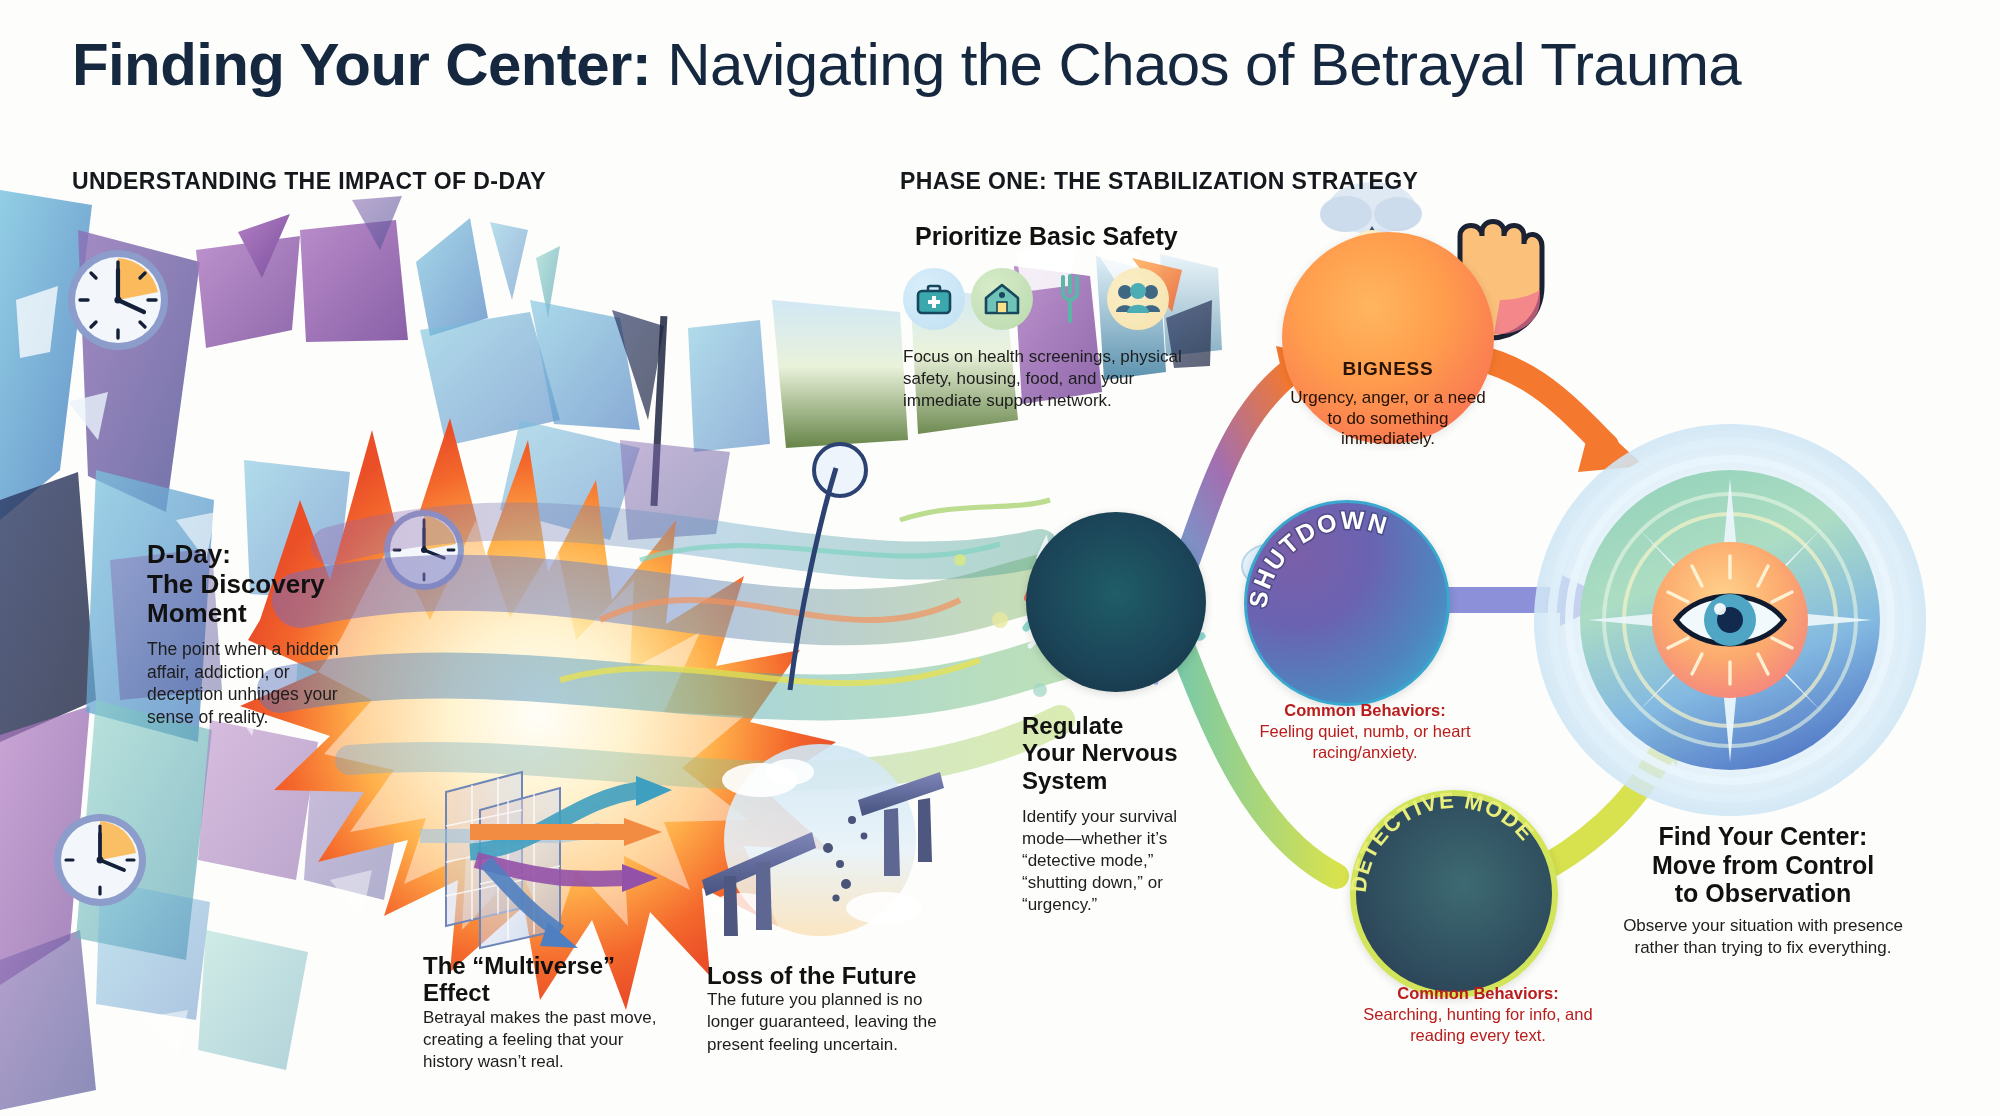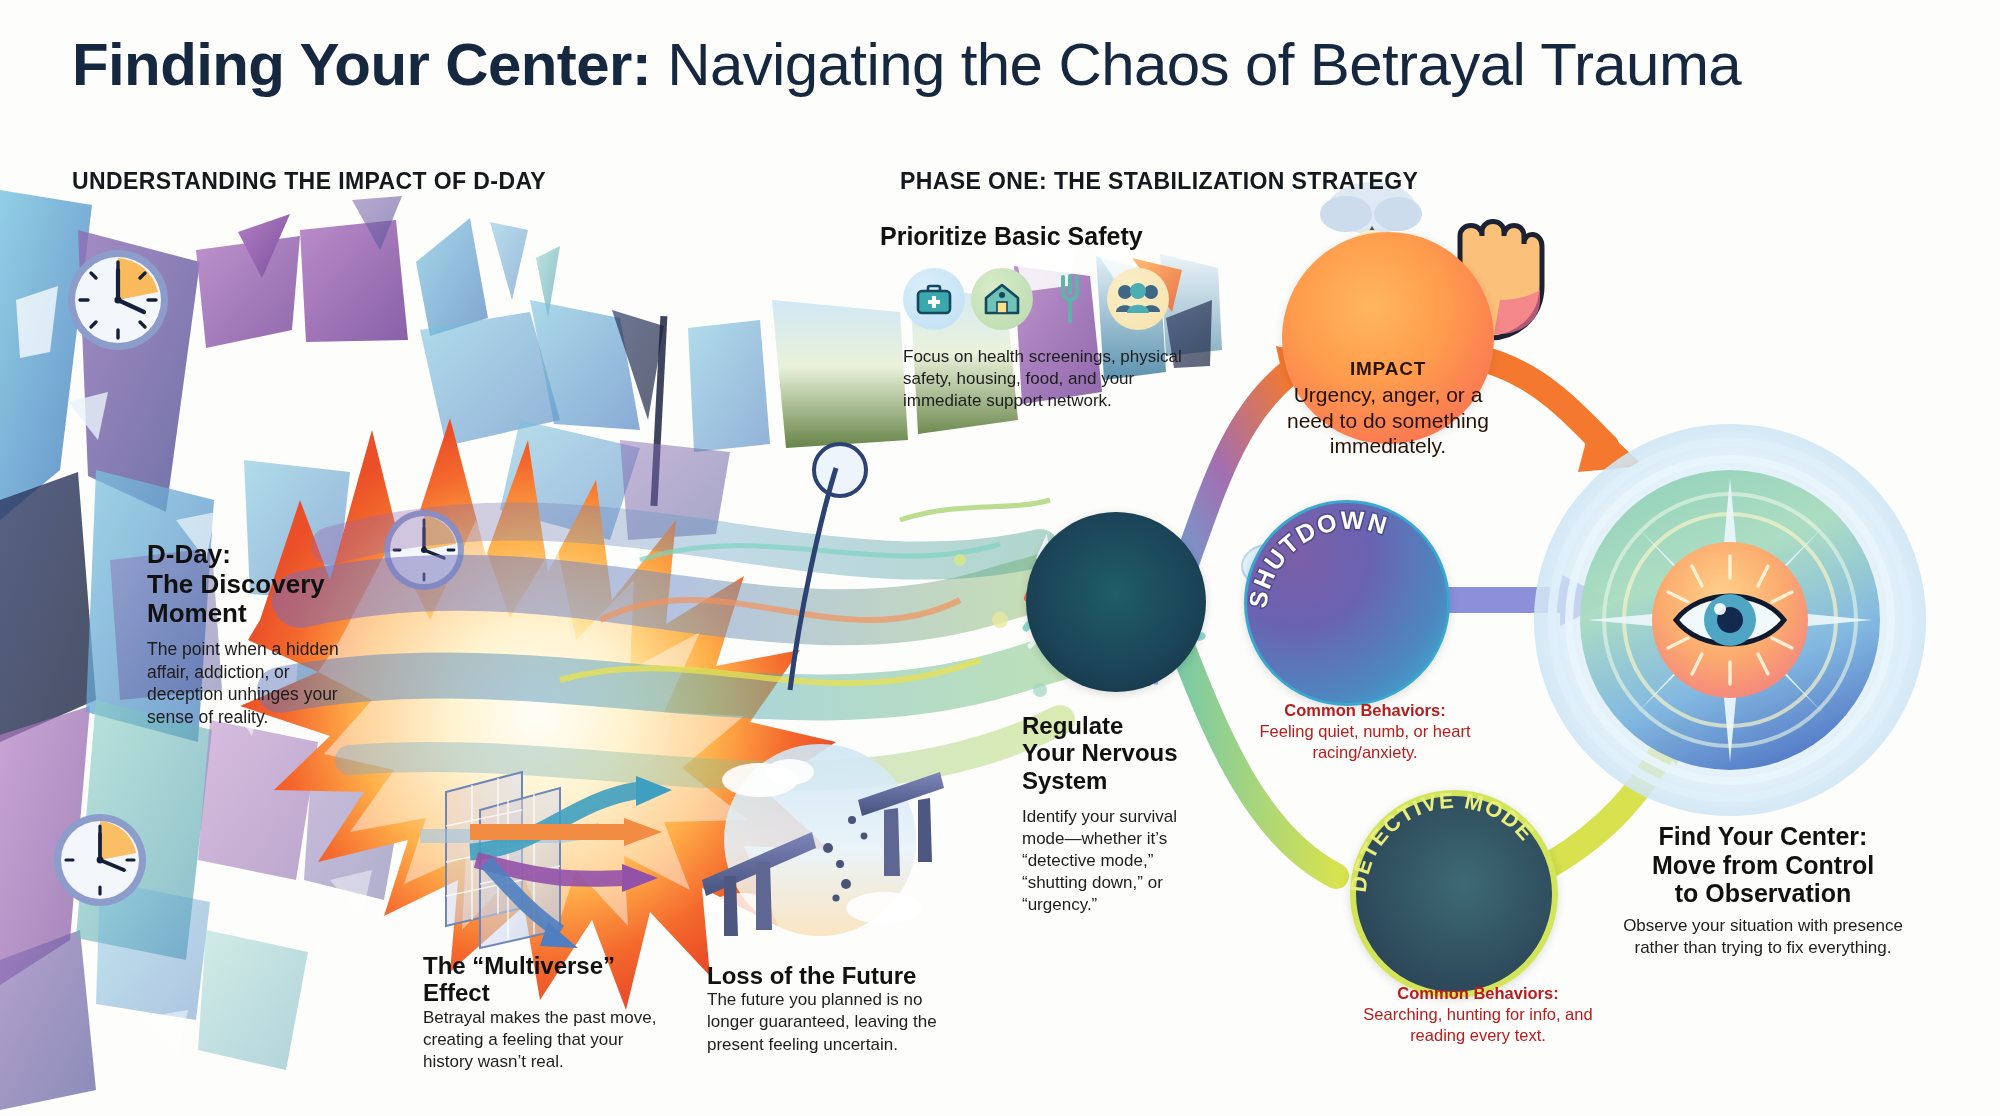--- a/index.html
+++ b/index.html
@@ -36,21 +36,21 @@
   #dday-block .blk-body{font-size:17.5px;margin-top:9px;}
 
   #multiverse-block{left:423px;top:952px;width:235px;}
   #multiverse-block .blk-title{font-size:24px;}
   #multiverse-block .blk-body{font-size:17px;margin-top:0;}
 
   #future-block{left:707px;top:962px;width:250px;}
   #future-block .blk-title{font-size:24px;}
   #future-block .blk-body{font-size:17px;}
 
-  #safety-block{left:880px;top:222px;width:300px;}
+  #safety-block{left:915px;top:222px;width:300px;}
   #safety-block .blk-title{font-size:25px;}
 
   #nerve-block{left:1022px;top:712px;width:180px;}
   #nerve-block .blk-title{font-size:24px;}
   #nerve-block .blk-body{font-size:17px;margin-top:12px;}
 
   #center-block{left:1608px;top:822px;width:310px;text-align:center;}
   #center-block .blk-title{font-size:25px;}
   #center-block .blk-body{font-size:17px;margin-top:7px;}
 
@@ -65,21 +65,21 @@
   #ico-kit{background:radial-gradient(circle at 35% 30%,#d9eefb,#bfe0f2);}
   #ico-home{background:radial-gradient(circle at 35% 30%,#d7ecc9,#b9d9ac);}
   #ico-food{background:transparent;}
   #ico-people{background:radial-gradient(circle at 35% 30%,#fbeec6,#f6e3ad);}
 
   #bubble-bigness{left:1282px;top:232px;width:212px;height:212px;border-radius:50%;
     background:radial-gradient(circle at 42% 35%,#ffb65e 0%,#ff9d4d 40%,#fa7b52 75%,#f4696a 100%);
     box-shadow:0 2px 10px rgba(0,0,0,.10);}
   #bigness-text{position:absolute;left:1282px;top:358px;width:212px;text-align:center;}
   #bigness-title{font-size:19px;font-weight:700;color:#2a1405;letter-spacing:.8px;}
-  #bigness-desc{font-size:21px;line-height:1.22;color:#241205;margin-top:2px;}
+  #bigness-desc{font-size:17px;line-height:1.22;color:#241205;margin-top:8px;}
 
   #bubble-shutdown{left:1244px;top:500px;width:200px;height:200px;border-radius:50%;
     background:radial-gradient(circle at 25% 25%,#7b5fa8 0%,#6a63b2 35%,#4e86c0 70%,#35b8d8 100%);
     border:3px solid #3aa7cf;box-shadow:0 2px 10px rgba(0,0,0,.13);}
 
   #bubble-detective{left:1350px;top:790px;width:196px;height:196px;border-radius:50%;
     background:radial-gradient(circle at 55% 45%,#3d6a72 0%,#2f4d5e 60%,#26394d 100%);
     border:6px solid #d2e55a;box-shadow:0 2px 10px rgba(0,0,0,.13);}
 
   #bubble-nerve{left:1026px;top:512px;width:180px;height:180px;border-radius:50%;
@@ -572,21 +572,21 @@
         <circle cx="23" cy="12" r="8" fill="#4cadb4"></circle>
         <path d="M12 34 C12 23 34 23 34 34 Z" fill="#4cadb4"></path>
       </svg>
     </div>
   </div>
 
   <div class="abs blk-body" style="left:903px;top:346px;width:300px;font-size:17px;">Focus on health screenings, physical safety, housing, food, and your immediate support network.</div>
 
   <div class="abs" id="bubble-bigness"></div>
   <div class="abs" id="bigness-text">
-    <div id="bigness-title">IMPACT</div>
+    <div id="bigness-title">BIGNESS</div>
     <div id="bigness-desc">Urgency, anger, or a need to do something immediately.</div>
   </div>
 
   <div class="abs" id="bubble-shutdown"></div>
   <svg class="abs" style="left:1244px;top:500px;" width="200" height="200">
     <defs>
         <path id="arcS" d="M22,118 A86,86 0 0 1 180,68" fill="none"></path>
       </defs>
     <text font-family="Liberation Sans, sans-serif" font-size="25" font-weight="700" fill="#ffffff" letter-spacing="2" style="paint-order:stroke;stroke:rgba(20,30,60,.35);stroke-width:3">
       <textPath href="#arcS" startOffset="4%">SHUTDOWN</textPath>

